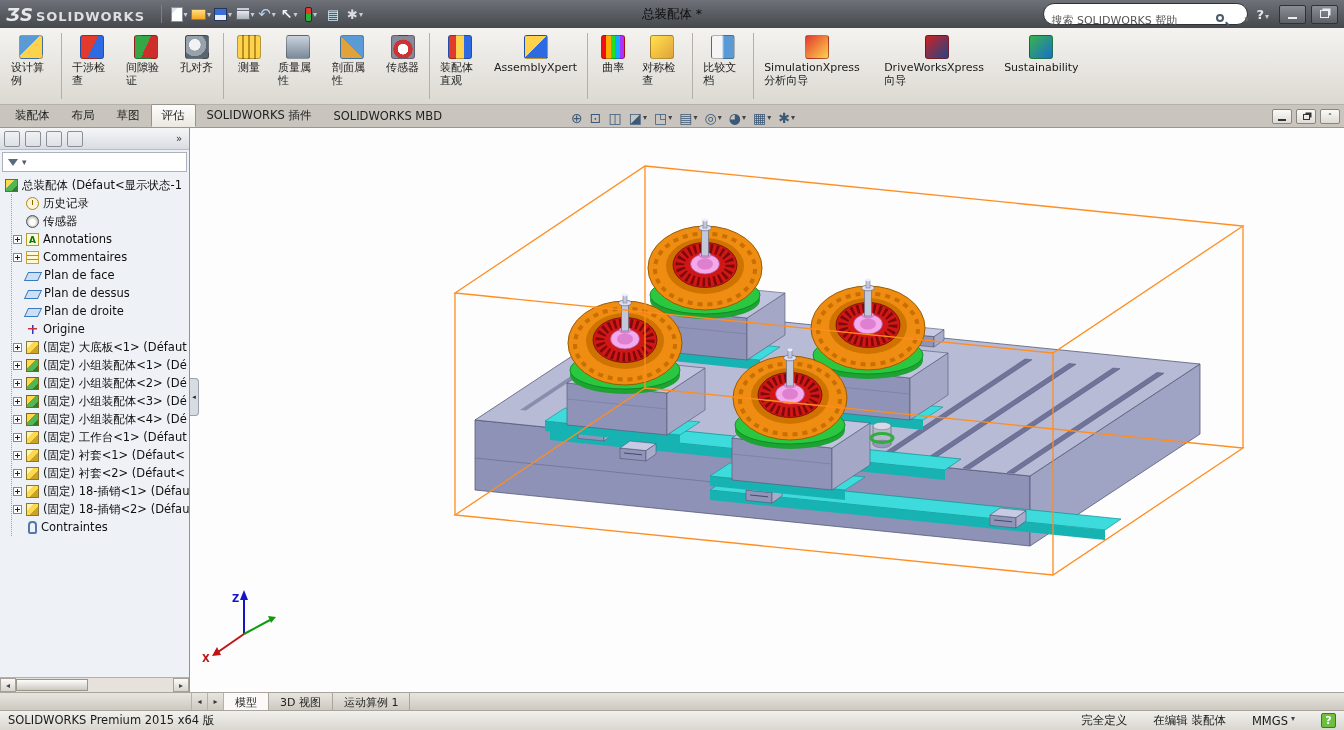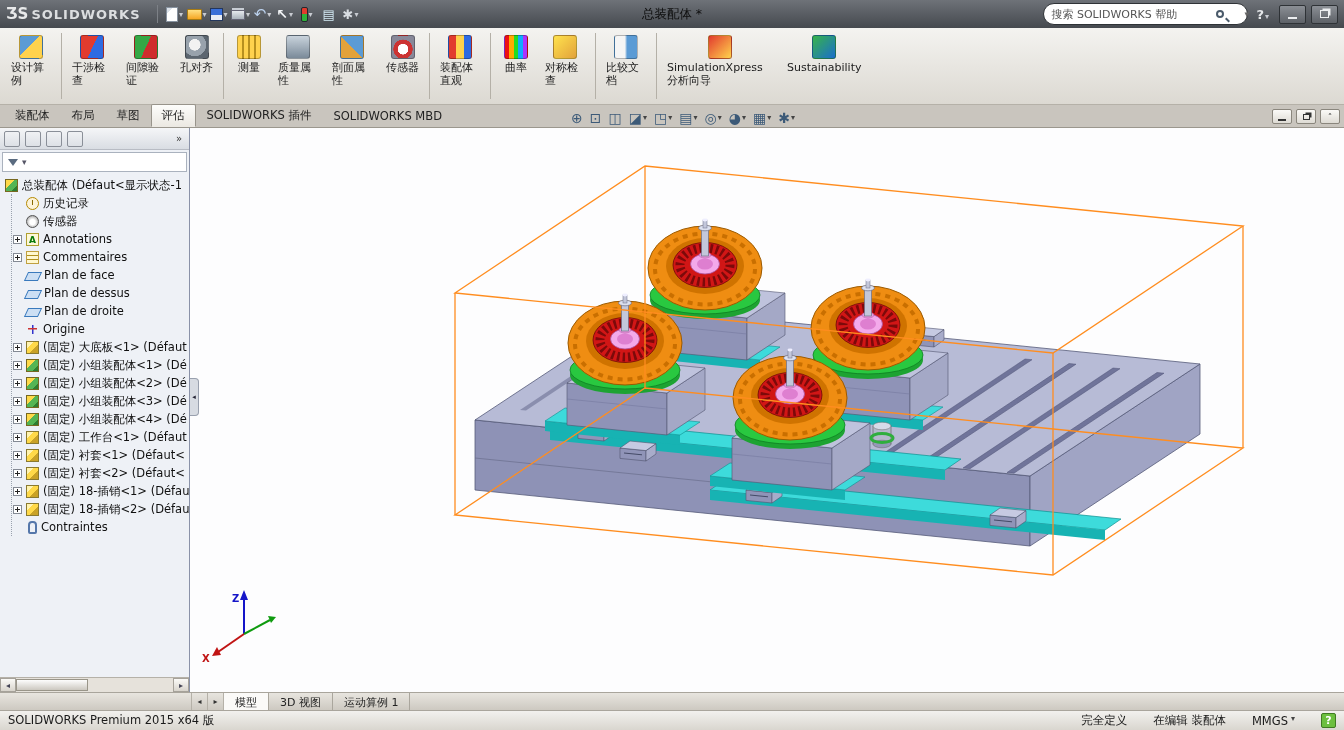--- a/index.html
+++ b/index.html
@@ -3,28 +3,28 @@
 <meta charset="utf-8">
 <style>
   *{box-sizing:border-box;margin:0;padding:0}
   html,body{width:1344px;height:730px;overflow:hidden}
   body{font-family:"DejaVu Sans","Liberation Sans",sans-serif;font-size:12px;background:#fff;color:#111}
   .app{position:relative;width:1344px;height:730px;display:flex;flex-direction:column}
 
   
   .titlebar{height:28px;background:linear-gradient(#6e7278,#45494e);display:flex;align-items:center;padding:0 6px;gap:3px;position:relative;flex:none}
   .logo{display:flex;align-items:baseline;gap:3px;margin-right:10px}
-  .logo-mark{color:#e8e9ea;font-weight:bold;font-size:15px}
+  .logo-mark{color:#e8e9ea;font-weight:bold;font-style:italic;font-size:18px}
   .logo-text{color:#dcdee0;font-weight:bold;letter-spacing:1px;font-size:13px}
   .qi{width:22px;height:22px;display:flex;align-items:center;justify-content:center;border-radius:2px}
   .qi .qicon{display:inline-flex;align-items:center;justify-content:center}
   .has-dd::after{content:"▾";font-size:8px;color:#c9ccd2;margin-left:1px}
   .tb-sep{width:1px;height:18px;background:#7d8187;margin:0 3px}
   .doc-title{position:absolute;left:50%;transform:translateX(-50%);color:#0d0d0d;font-size:12.5px;white-space:nowrap}
-  .search{margin-left:auto;width:205px;height:21px;background:#fff;border-radius:11px;display:flex;align-items:center;padding:10px 7px;gap:20px;border:1px solid #2f3337}
+  .search{margin-left:auto;width:205px;height:21px;background:#fff;border-radius:11px;display:flex;align-items:flex-start;padding:10px 7px;gap:20px;border:1px solid #2f3337}
   .search input{border:0;outline:0;flex:1;font-size:11px;color:#333;background:transparent;font-family:inherit}
   .search input::placeholder{color:#555}
   .mag{width:8px;height:8px;border:2px solid #4a5a6a;border-radius:50%;position:relative;flex:none}
   .mag::after{content:"";position:absolute;left:7px;top:7px;width:5px;height:2px;background:#4a5a6a;transform:rotate(45deg)}
   .search .dd{color:#666;font-size:9px}
   .helpbtn{color:#e6e8ea;font-weight:bold;padding:0 5px;font-size:13px}
   .winbtn{width:27px;height:19px;border:1px solid #2e3236;border-radius:2px;background:linear-gradient(#8b8f95,#5d6167);display:flex;align-items:center;justify-content:center;margin-left:2px}
   .glyph-min{width:9px;height:2px;background:#eceef0;margin-top:7px}
   .glyph-restore{width:9px;height:8px;border:1.5px solid #eceef0;box-shadow:2px -2px 0 -0.5px #eceef0}
 
@@ -220,38 +220,46 @@
       </div>
       <div class="rbtn">
         <span class="ricon t-sensor ri-sensor"></span>
         <span class="rlabel narrow">传感器</span>
       </div>
       <span class="rsep"></span>
       <div class="rbtn">
         <span class="ricon t-assembly-visualization ri-assembly-visualization"></span>
         <span class="rlabel narrow">装配体直观</span>
       </div>
+      <div class="rbtn">
+        <span class="ricon t-assemblyxpert ri-assemblyxpert"></span>
+        <span class="rlabel">AssemblyXpert</span>
+      </div>
       <span class="rsep"></span>
       <div class="rbtn">
         <span class="ricon t-curvature ri-curvature"></span>
         <span class="rlabel narrow">曲率</span>
       </div>
       <div class="rbtn">
         <span class="ricon t-symmetry-check ri-symmetry-check"></span>
         <span class="rlabel narrow">对称检查</span>
       </div>
       <span class="rsep"></span>
       <div class="rbtn">
         <span class="ricon t-compare-documents ri-compare-documents"></span>
         <span class="rlabel narrow">比较文档</span>
       </div>
       <span class="rsep"></span>
       <div class="rbtn">
         <span class="ricon t-simulationxpress ri-simulationxpress"></span>
         <span class="rlabel">SimulationXpress 分析向导</span>
+      </div>
+      <div class="rbtn">
+        <span class="ricon t-driveworksxpress ri-driveworksxpress"></span>
+        <span class="rlabel">DriveWorksXpress 向导</span>
       </div>
       <div class="rbtn">
         <span class="ricon t-sustainability ri-sustainability"></span>
         <span class="rlabel">Sustainability</span>
       </div>
     </div>
 
   <div class="tabrow">
     <div style="display:flex;align-items:flex-end">
 

